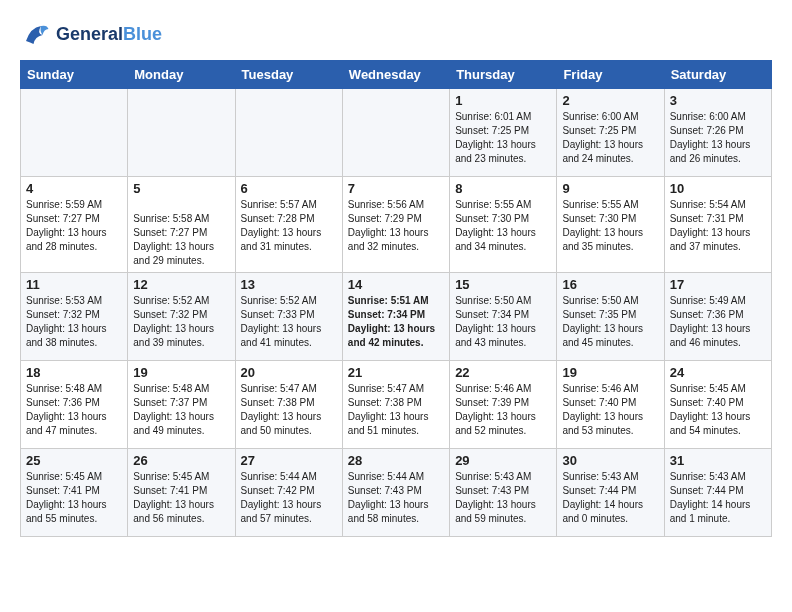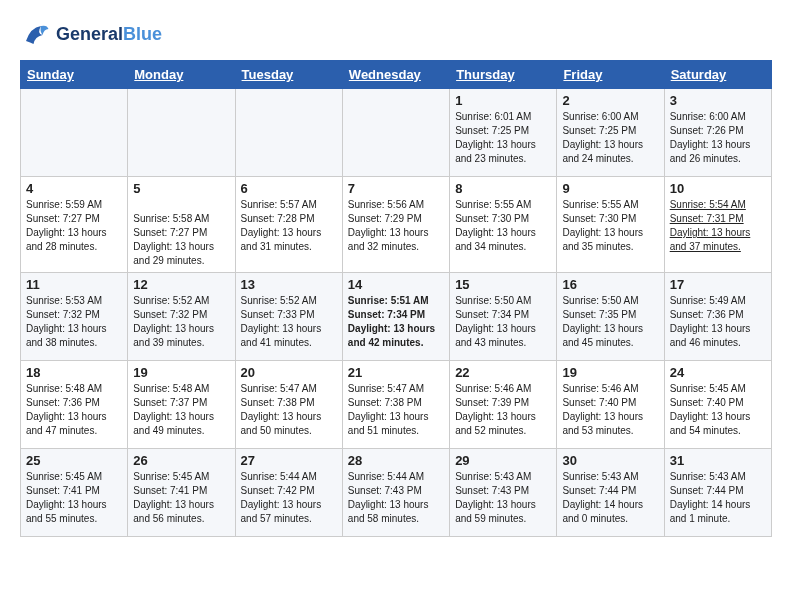--- a/index.html
+++ b/index.html
@@ -53,21 +53,20 @@
       table-layout: fixed;
     }
     thead tr th {
       background-color: #2b5fad;
       color: white;
       text-align: left;
       padding: 6px 6px;
       font-size: 13px;
       font-weight: bold;
       border: 1px solid #2b5fad;
-      text-decoration: underline;
     }
     tbody tr td {
       border: 1px solid #ccc;
       vertical-align: top;
       padding: 4px 5px;
       font-size: 10.5px;
       color: #222;
       height: 88px;
       background: #fff;
     }
@@ -181,21 +180,21 @@
         </td>
         <td>
           <div class="day-number">9</div>
           <div class="cell-info" style="white-space: pre-line;">Sunrise: 5:55 AM
 Sunset: 7:30 PM
 Daylight: 13 hours
 and 35 minutes.</div>
         </td>
         <td>
           <div class="day-number">10</div>
-          <div class="cell-info" style="white-space: pre-line; text-decoration: underline;">Sunrise: 5:54 AM
+          <div class="cell-info" style="white-space: pre-line;">Sunrise: 5:54 AM
 Sunset: 7:31 PM
 Daylight: 13 hours
 and 37 minutes.</div>
         </td>
       </tr>
       <tr>
         <td>
           <div class="day-number">11</div>
           <div class="cell-info" style="white-space: pre-line;">Sunrise: 5:53 AM
 Sunset: 7:32 PM

